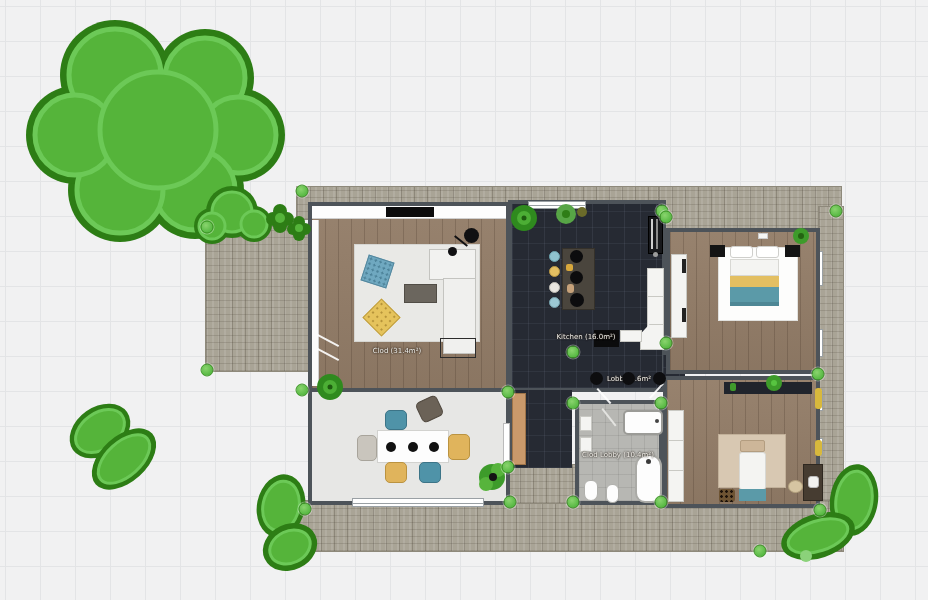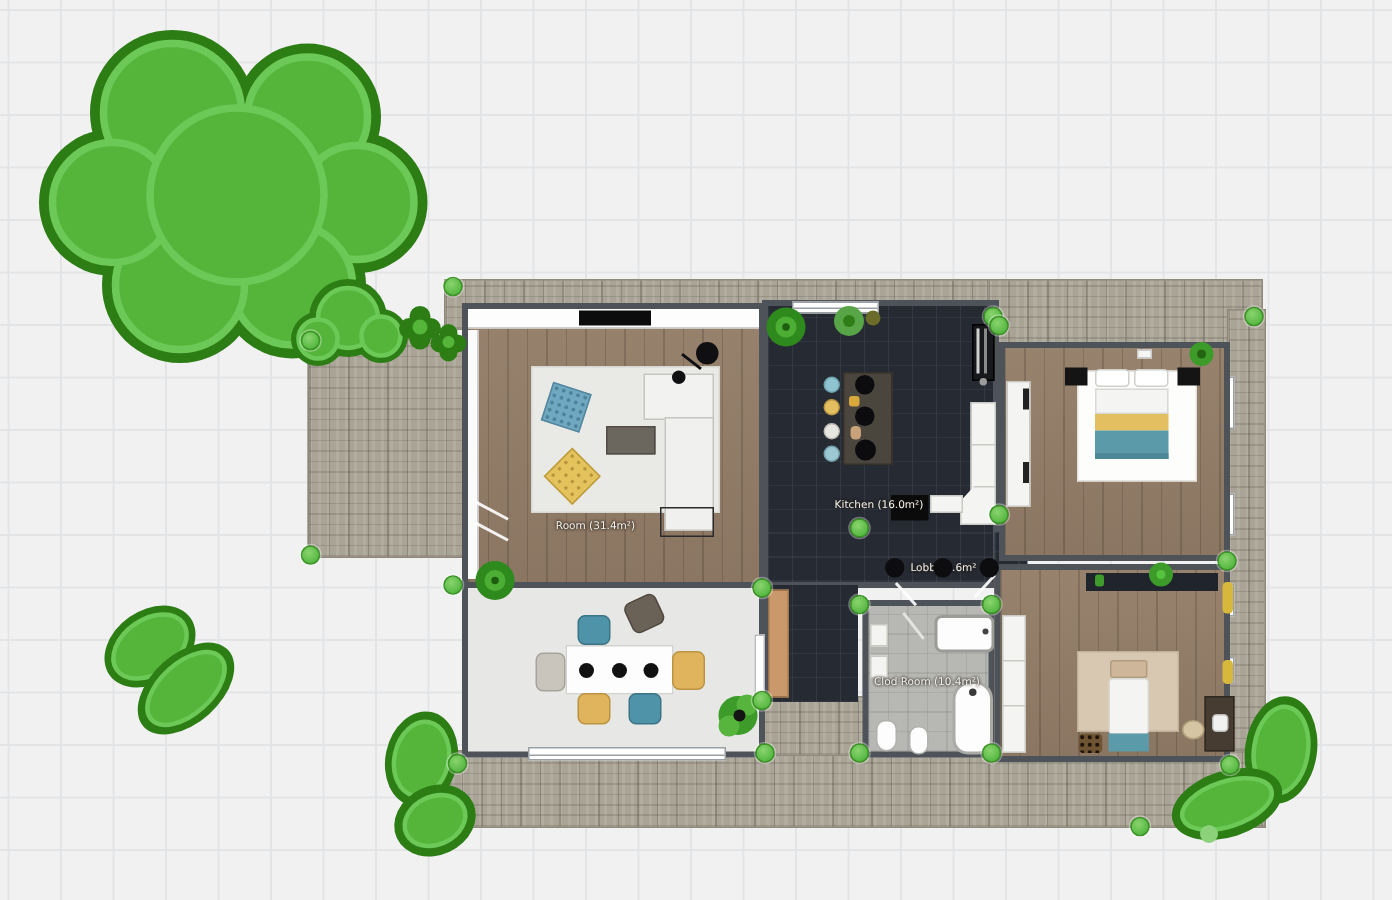--- a/index.html
+++ b/index.html
@@ -81,21 +81,21 @@
     <div class="furn" style="left:92px;top:78px;width:33px;height:19px;background:#6b665e;border:1px solid #514d46;"></div>
     <div class="furn" style="left:117px;top:43px;width:47px;height:31px;background:#f2f2f0;border:1px solid #c4c4c0;"></div>
     <div class="furn" style="left:131px;top:72px;width:33px;height:76px;background:#f0f0ee;border:1px solid #c4c4c0;"></div>
     <div class="furn" style="left:128px;top:132px;width:36px;height:20px;border:1.5px solid #2b2b2b;background:transparent;"></div>
     <div class="furn" style="left:152px;top:22px;width:15px;height:15px;border-radius:50%;background:#101012;"></div>
     <div class="furn" style="left:141px;top:34px;width:16px;height:2px;background:#101012;transform:rotate(38deg);"></div>
     <div class="furn" style="left:136px;top:41px;width:9px;height:9px;border-radius:50%;background:#101012;"></div>
     <div class="doorline" style="left:6px;top:128px;width:24px;transform:rotate(28deg);"></div>
     <div class="doorline" style="left:6px;top:142px;width:24px;transform:rotate(28deg);"></div>
   </div>
-  <div class="room-label" style="left:397px;top:351px;">Room (31.4m²)</div>
+  <div class="room-label" style="left:397px;top:351px;">Clod (31.4m²)</div>
 
   <div class="room dining-floor" style="left:308px;top:388px;width:202px;height:117px;z-index:2;">
     <div class="furn" style="left:65px;top:38px;width:72px;height:33px;background:#fdfdfd;border:1px solid #d2d2cf;"></div>
     <div class="furn" style="left:74px;top:50px;width:10px;height:10px;border-radius:50%;background:#111;"></div>
     <div class="furn" style="left:96px;top:50px;width:10px;height:10px;border-radius:50%;background:#111;"></div>
     <div class="furn" style="left:117px;top:50px;width:10px;height:10px;border-radius:50%;background:#111;"></div>
     <div class="furn" style="left:73px;top:18px;width:22px;height:20px;border-radius:5px;background:#4f93a8;border:1px solid #3c7487;"></div>
     <div class="furn" style="left:106px;top:6px;width:23px;height:22px;border-radius:5px;background:#6b6257;border:1px solid #50483e;transform:rotate(-25deg);"></div>
     <div class="furn" style="left:45px;top:43px;width:20px;height:26px;border-radius:5px;background:#c9c5bd;border:1px solid #a8a49b;"></div>
     <div class="furn" style="left:136px;top:42px;width:22px;height:26px;border-radius:5px;background:#e0b45c;border:1px solid #bb9340;"></div>
@@ -159,21 +159,21 @@
     <div class="furn" style="left:44px;top:6px;width:40px;height:25px;background:#fdfdfd;border:2px solid #9b9b97;border-radius:5px;"></div>
     <div class="furn" style="left:76px;top:15px;width:4px;height:4px;border-radius:50%;background:#444;"></div>
     <div class="furn" style="left:56px;top:50px;width:27px;height:49px;background:#fdfdfd;border:2px solid #aaaaa6;border-radius:12px 12px 10px 10px;"></div>
     <div class="furn" style="left:67px;top:55px;width:5px;height:5px;border-radius:50%;background:#3a3a3a;"></div>
     <div class="furn" style="left:5px;top:76px;width:14px;height:21px;background:#fdfdfd;border:1px solid #b0b0ac;border-radius:6px 6px 7px 7px;"></div>
     <div class="furn" style="left:27px;top:80px;width:13px;height:19px;background:#fdfdfd;border:1px solid #b0b0ac;border-radius:6px;"></div>
     <div class="furn white-furn" style="left:1px;top:12px;width:12px;height:15px;"></div>
     <div class="furn white-furn" style="left:1px;top:33px;width:12px;height:15px;"></div>
     <div class="doorline" style="left:24px;top:4px;width:22px;transform:rotate(52deg);background:#e8e8e4;"></div>
   </div>
-  <div class="room-label" style="left:618px;top:455px;z-index:2;">Clod Room (10.4m²)</div>
+  <div class="room-label" style="left:618px;top:455px;z-index:2;">Clod Lobby (10.4m²)</div>
 
   <div class="room wood" style="left:663px;top:376px;width:157px;height:132px;z-index:2;">
     <div class="furn" style="left:57px;top:2px;width:88px;height:12px;background:#20242c;"></div>
     <div class="furn" style="left:63px;top:3px;width:6px;height:8px;background:#3f9b2c;border-radius:2px;"></div>
     <div class="furn white-furn" style="left:1px;top:30px;width:16px;height:92px;"></div>
     <div class="furn" style="left:1px;top:60px;width:16px;height:1px;background:#c9c9c4;"></div>
     <div class="furn" style="left:1px;top:90px;width:16px;height:1px;background:#c9c9c4;"></div>
     <div class="furn" style="left:51px;top:54px;width:68px;height:54px;background:#d8c8b2;border:1px solid #c2b19a;"></div>
     <div class="furn" style="left:73px;top:60px;width:25px;height:12px;background:#cdb699;border:1px solid #b39d80;border-radius:2px;"></div>
     <div class="furn" style="left:72px;top:72px;width:27px;height:38px;background:#f4f4f2;border:1px solid #d8d8d4;border-radius:3px;"></div>

